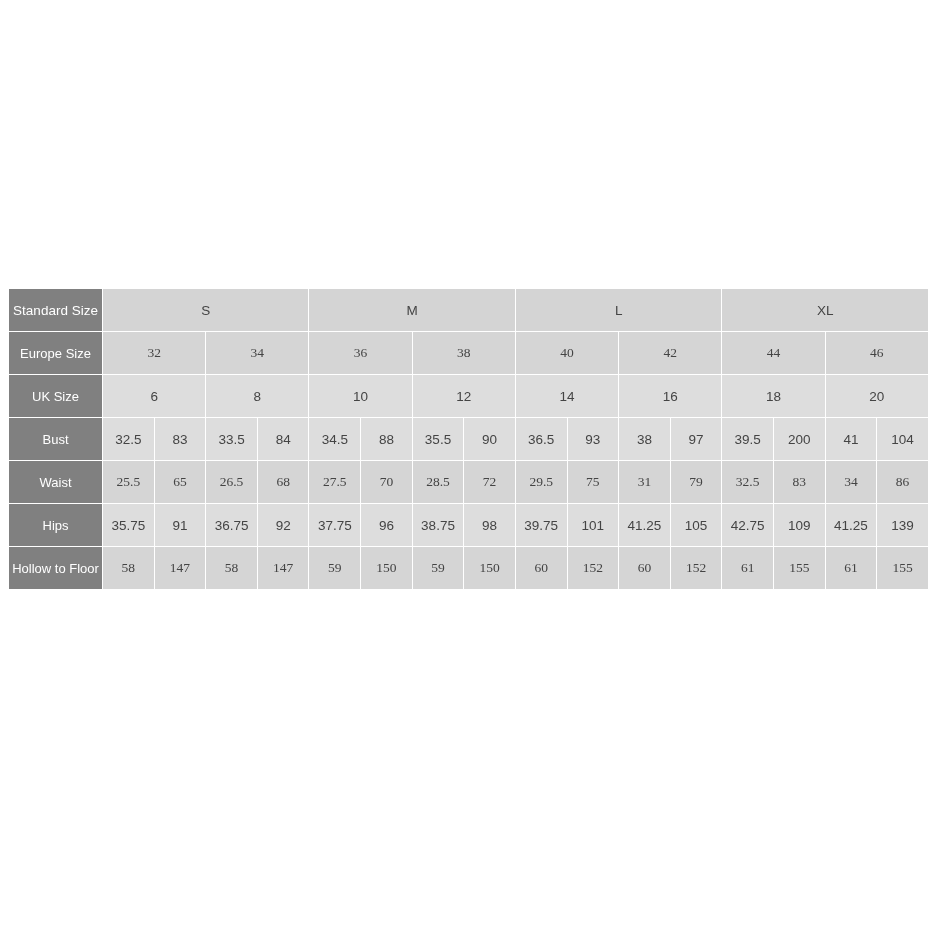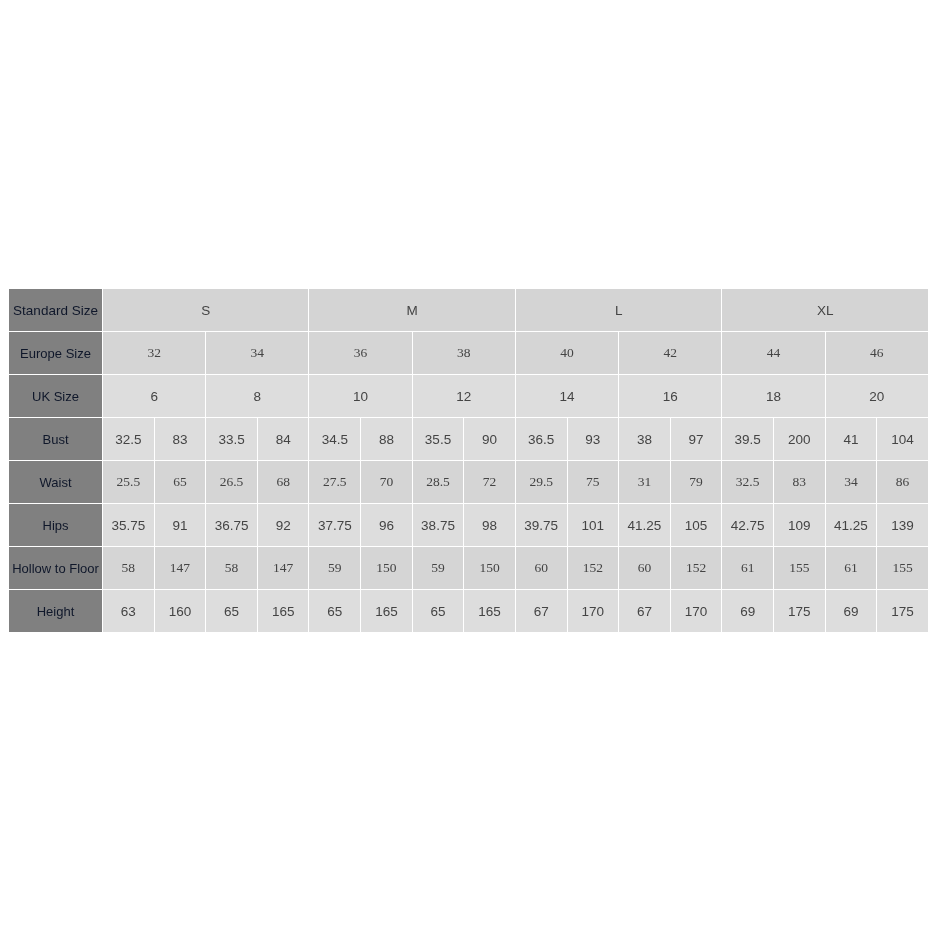--- a/index.html
+++ b/index.html
@@ -37,21 +37,21 @@
     font-size: 13.5px;
     height: 42px;
     padding: 0;
     background: #d9d9d9;
     white-space: nowrap;
   }
 
   
   #size-chart td.rowhead {
     background: #808080;
-    color: #0f172a;
+    color: #ffffff;
     font-size: 13px;
     width: 94px;
     border: 1px solid #ffffff;
     letter-spacing: 0px;
   }
 
   #size-chart td.rowhead.blank {
     background: #808080;
   }
 
@@ -205,35 +205,16 @@
         <td class="cell">60</td>
         <td class="cell">152</td>
         <td class="cell">60</td>
         <td class="cell">152</td>
         <td class="cell">61</td>
         <td class="cell">155</td>
         <td class="cell">61</td>
         <td class="cell">155</td>
       </tr>
 
-      <tr class="light">
-        <td class="rowhead">Height</td>
-        <td class="cell">63</td>
-        <td class="cell">160</td>
-        <td class="cell">65</td>
-        <td class="cell">165</td>
-        <td class="cell">65</td>
-        <td class="cell">165</td>
-        <td class="cell">65</td>
-        <td class="cell">165</td>
-        <td class="cell">67</td>
-        <td class="cell">170</td>
-        <td class="cell">67</td>
-        <td class="cell">170</td>
-        <td class="cell">69</td>
-        <td class="cell">175</td>
-        <td class="cell">69</td>
-        <td class="cell">175</td>
-      </tr>
     </tbody>
   </table>
 
 </div>
 
 </body></html>

